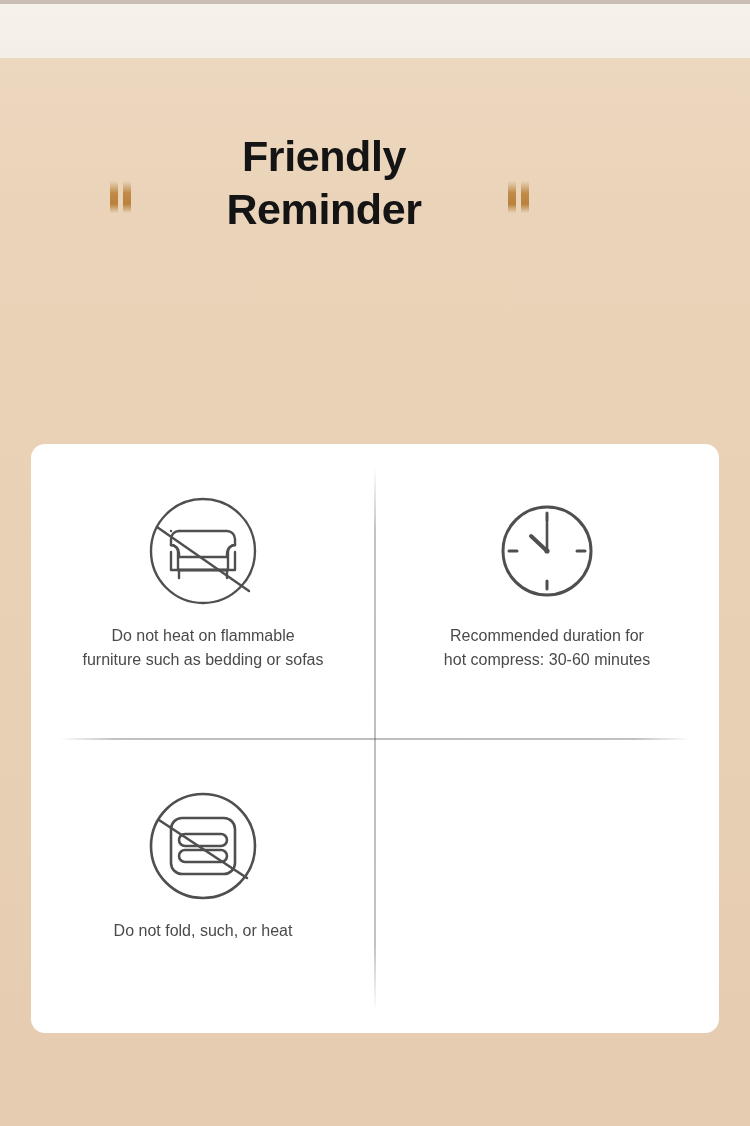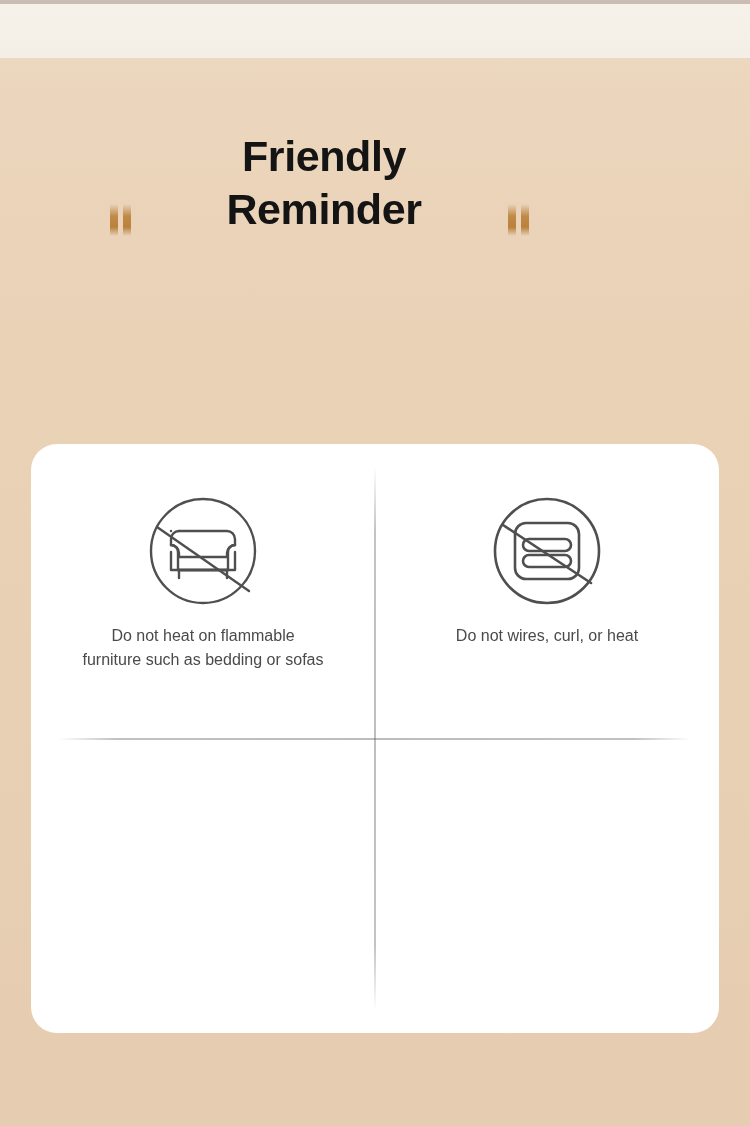--- a/index.html
+++ b/index.html
@@ -28,21 +28,21 @@
 
   
   .hero{
     position:absolute; top:58px; left:0; width:750px; height:1068px;
     background:linear-gradient(180deg,#ecd7bf 0%, #ead3b8 16%, #e9d1b5 45%, #e7cfb3 75%, #e6ccb0 100%);
   }
 
   
   .title-row{
     position:absolute; top:130px; left:0; width:648px;
-    display:flex; align-items:flex-end; justify-content:center;
+    display:flex; align-items:center; justify-content:center;
   }
   .title-wrap{
     width:300px;
     text-align:center;
   }
   .title{
     font-family:"Liberation Sans", sans-serif;
     font-weight:bold;
     font-size:43px;
     line-height:53px;
@@ -72,21 +72,21 @@
     line-height:25px;
     color:#3b3632;
     letter-spacing:0.05px;
   }
 
   
   .card{
     position:absolute; left:31px; top:444px;
     width:688px; height:589px;
     background:#ffffff;
-    border-radius:26px;
+    border-radius:14px;
     overflow:hidden;
   }
 
   .grid{
     position:absolute; inset:0;
     display:grid;
     grid-template-columns:1fr 1fr;
     grid-template-rows:1fr 1fr;
   }
   .cell{
@@ -167,32 +167,48 @@
             <path d="M22 55 v18 h64 v-18"></path>
             <path d="M30 73 v8"></path>
             <path d="M78 73 v8"></path>
             <path d="M8 30 L100 94" stroke-width="2.4"></path>
           </svg>
         </div>
         <div class="caption">Do not heat on flammable
 furniture such as bedding or sofas</div>
       </div>
 
+      <div class="cell cell-r1">
+        <div class="icon-box">
+          <svg width="108" height="108" viewBox="0 0 108 108" fill="none" stroke="#4f4f4f" stroke-width="3" stroke-linecap="round" stroke-linejoin="round">
+            <circle cx="54" cy="54" r="44"></circle>
+            <path d="M54 16 v8"></path>
+            <path d="M54 84 v8"></path>
+            <path d="M16 54 h8"></path>
+            <path d="M84 54 h8"></path>
+            <path d="M54 54 V26" stroke-width="2.6"></path>
+            <path d="M54 54 L38 39" stroke-width="4"></path>
+            <circle cx="54" cy="54" r="2.6" fill="#4f4f4f" stroke="none"></circle>
+          </svg>
+        </div>
+        <div class="caption">Recommended duration for
+hot compress: 30-60 minutes</div>
+      </div>
 
       <div class="cell cell-r2">
         <div class="icon-box">
           <svg width="108" height="108" viewBox="0 0 108 108" fill="none" stroke="#4f4f4f" stroke-width="2.6" stroke-linecap="round" stroke-linejoin="round">
             <circle cx="54" cy="54" r="52"></circle>
             <rect x="22" y="26" width="64" height="56" rx="11"></rect>
             <path d="M36 42 h36 a6 6 0 0 1 0 12 h-36 a6 6 0 0 1 0 -12 z"></path>
             <path d="M36 58 h36 a6 6 0 0 1 0 12 h-36 a6 6 0 0 1 0 -12 z"></path>
             <path d="M10 28 L98 86" stroke-width="2.6"></path>
           </svg>
         </div>
-        <div class="caption">Do not wires, curl, or heat</div>
+        <div class="caption">Do not fold, such, or heat</div>
       </div>
 
 
       <div class="div-v"></div>
       <div class="div-h"></div>
     </div>
   </div>
 
 </div>
 

